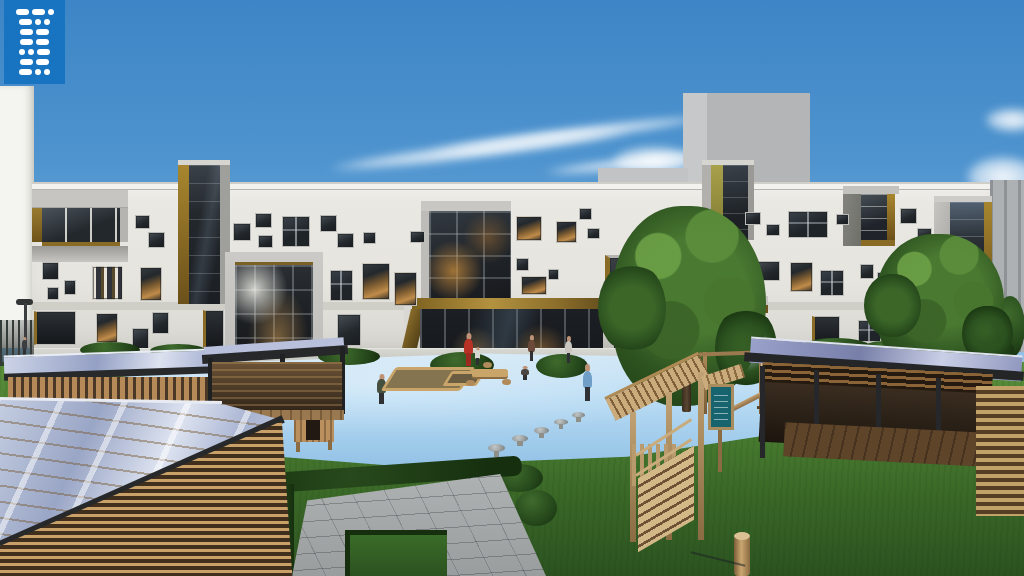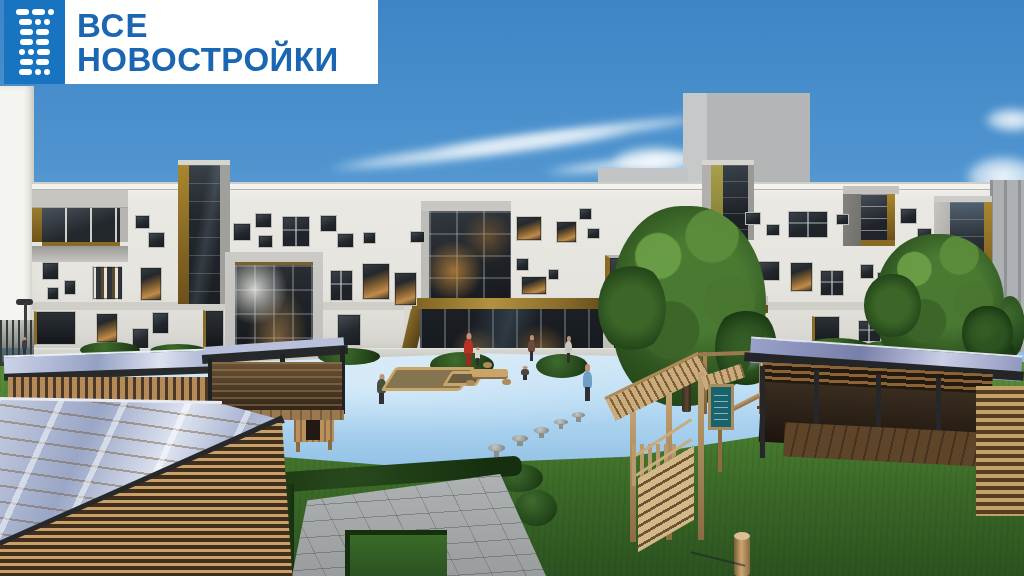--- a/index.html
+++ b/index.html
@@ -553,18 +553,14 @@
         <div class="irow" data-name="logo-icon-row">
           <div class="idash" data-name="logo-icon-mark"></div>
           <div class="idash" data-name="logo-icon-mark"></div>
         </div>
         <div class="irow" data-name="logo-icon-row">
           <div class="idash" data-name="logo-icon-mark"></div>
           <div class="idot" data-name="logo-icon-mark"></div>
           <div class="idot" data-name="logo-icon-mark"></div>
         </div>
       </div>
-    <div id="logo-box" data-name="logo-text">
-      <div class="l1" data-name="logo-line-1">ВСЕ</div>
-      <div class="l2" data-name="logo-line-2">НОВОСТРОЙКИ</div>
-    </div>
   </div>
 </div>
 
 </body></html>

